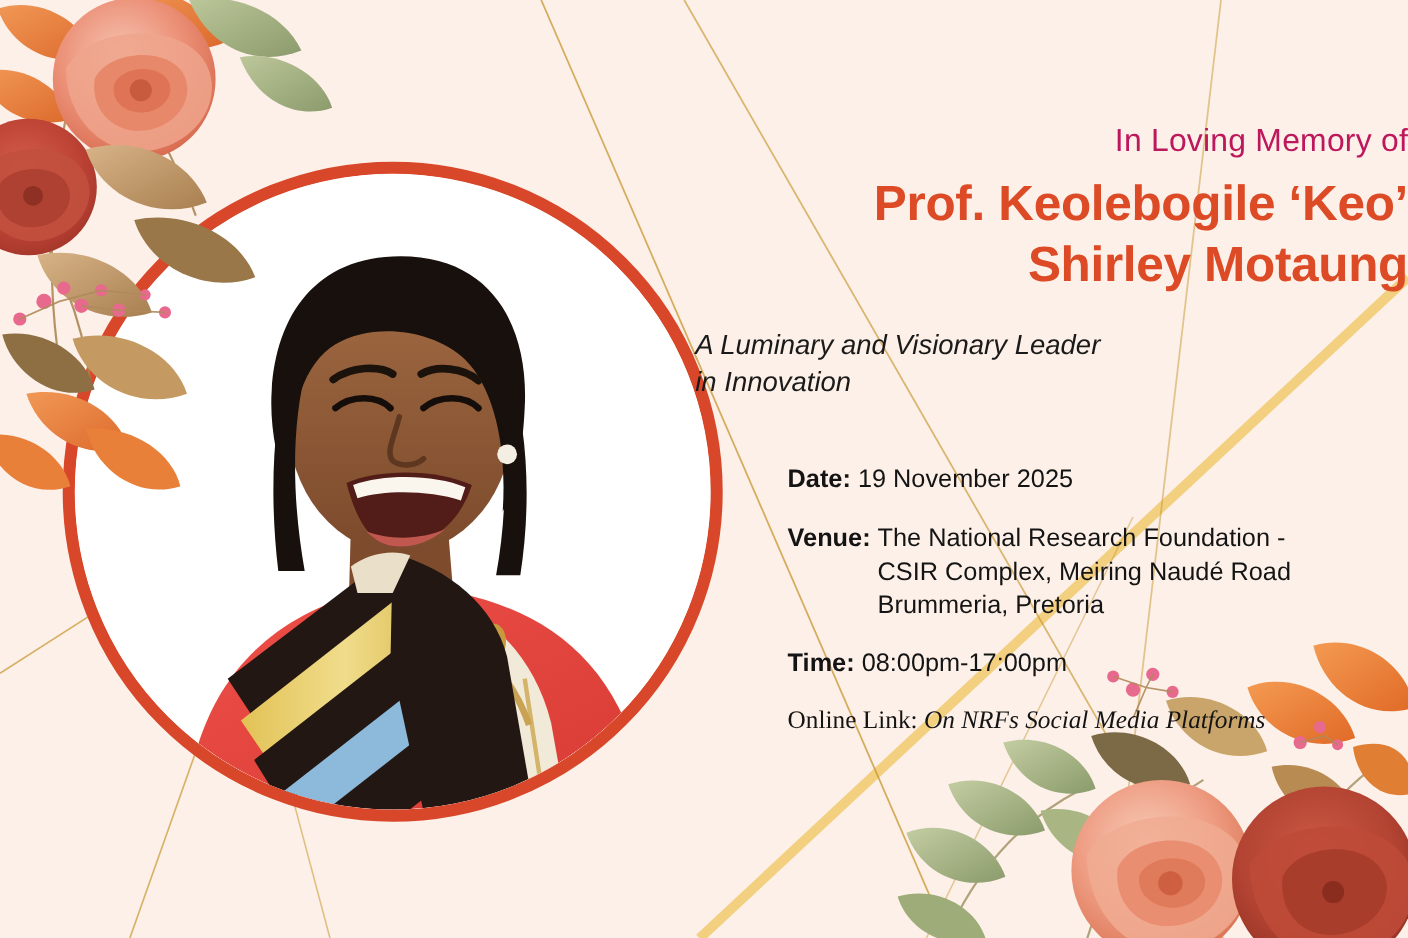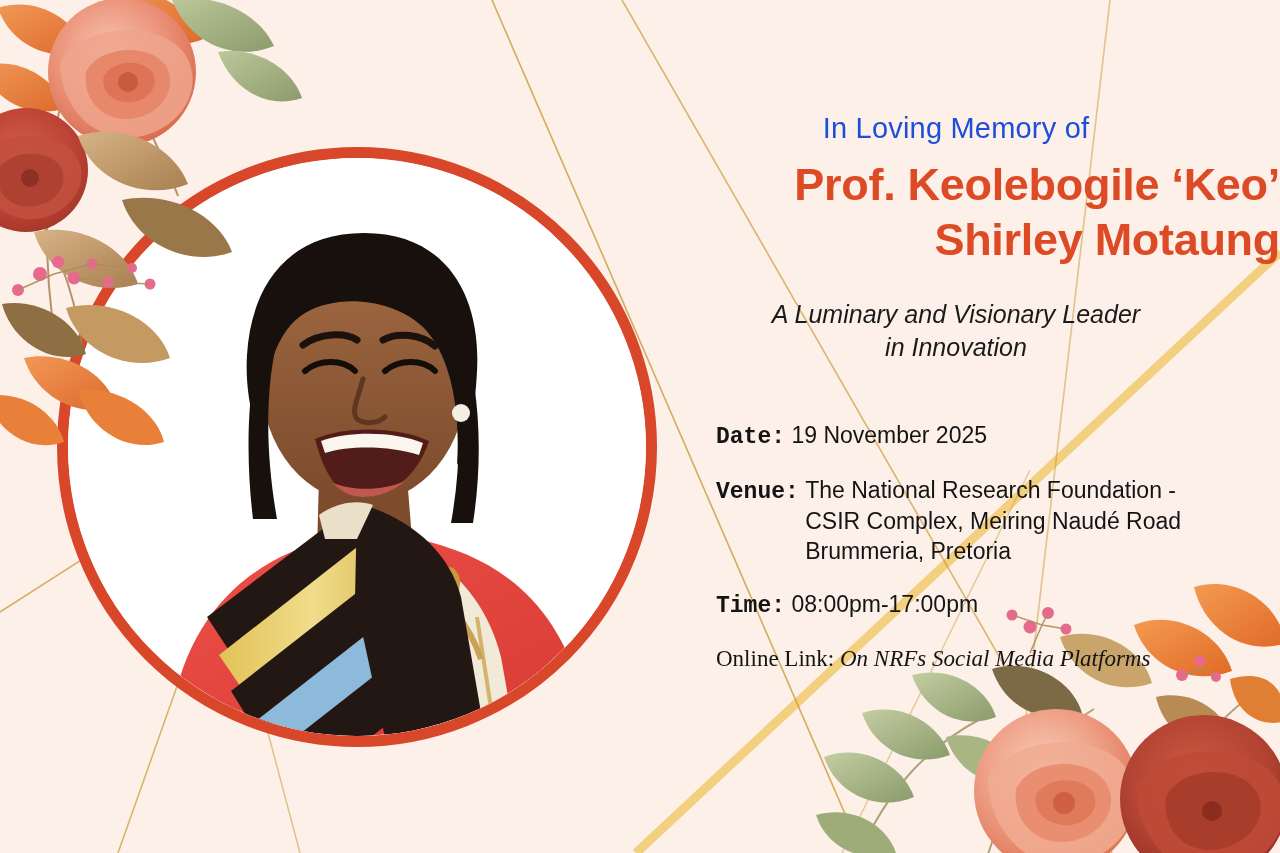--- a/index.html
+++ b/index.html
@@ -25,43 +25,43 @@
   }
   .portrait-svg{position:absolute;left:-11px;top:-11px;width:600px;height:600px;}
 
   
   .textcol{
     position:absolute;left:632px;top:0;width:648px;height:853px;
     z-index:6;
   }
   .memory{
     position:absolute;top:112px;left:0;width:100%;
-    text-align:center;
-    font-size:29px;font-weight:400;color:#1d4ed8;letter-spacing:.2px;
+    text-align:right;
+    font-size:29px;font-weight:400;color:#be185d;letter-spacing:.2px;
   }
   .name{
     position:absolute;top:158px;left:0;width:100%;
     text-align:right;
     font-size:45px;font-weight:700;color:#DC4A26;
     line-height:1.22;letter-spacing:-.3px;
   }
   .tagline{
     position:absolute;top:298px;left:0;width:100%;
-    text-align:center;
+    text-align:left;
     font-size:25px;font-style:italic;font-weight:400;color:#1A1A1A;
     line-height:1.32;
   }
 
   .details{
     position:absolute;top:420px;left:84px;width:560px;
     font-size:23px;color:#141414;line-height:1.34;
   }
   .row{margin-bottom:22px;}
   .row:last-child{margin-bottom:0;font-family:Liberation Serif, serif;}
-  .lbl{font-weight:700;font-family:Liberation Mono, monospace;}
+  .lbl{font-weight:700;}
   .val{font-weight:400;}
   .venue-lines{display:inline-block;vertical-align:top;}
   .venue-lines span{display:block;}
   .ital{font-style:italic;}
 
   
   .floral{position:absolute;pointer-events:none;}
   .floral-tl{left:-18px;top:-14px;width:330px;height:470px;z-index:5;}
   .floral-br{right:-6px;bottom:-8px;width:470px;height:300px;z-index:5;}
 </style>

